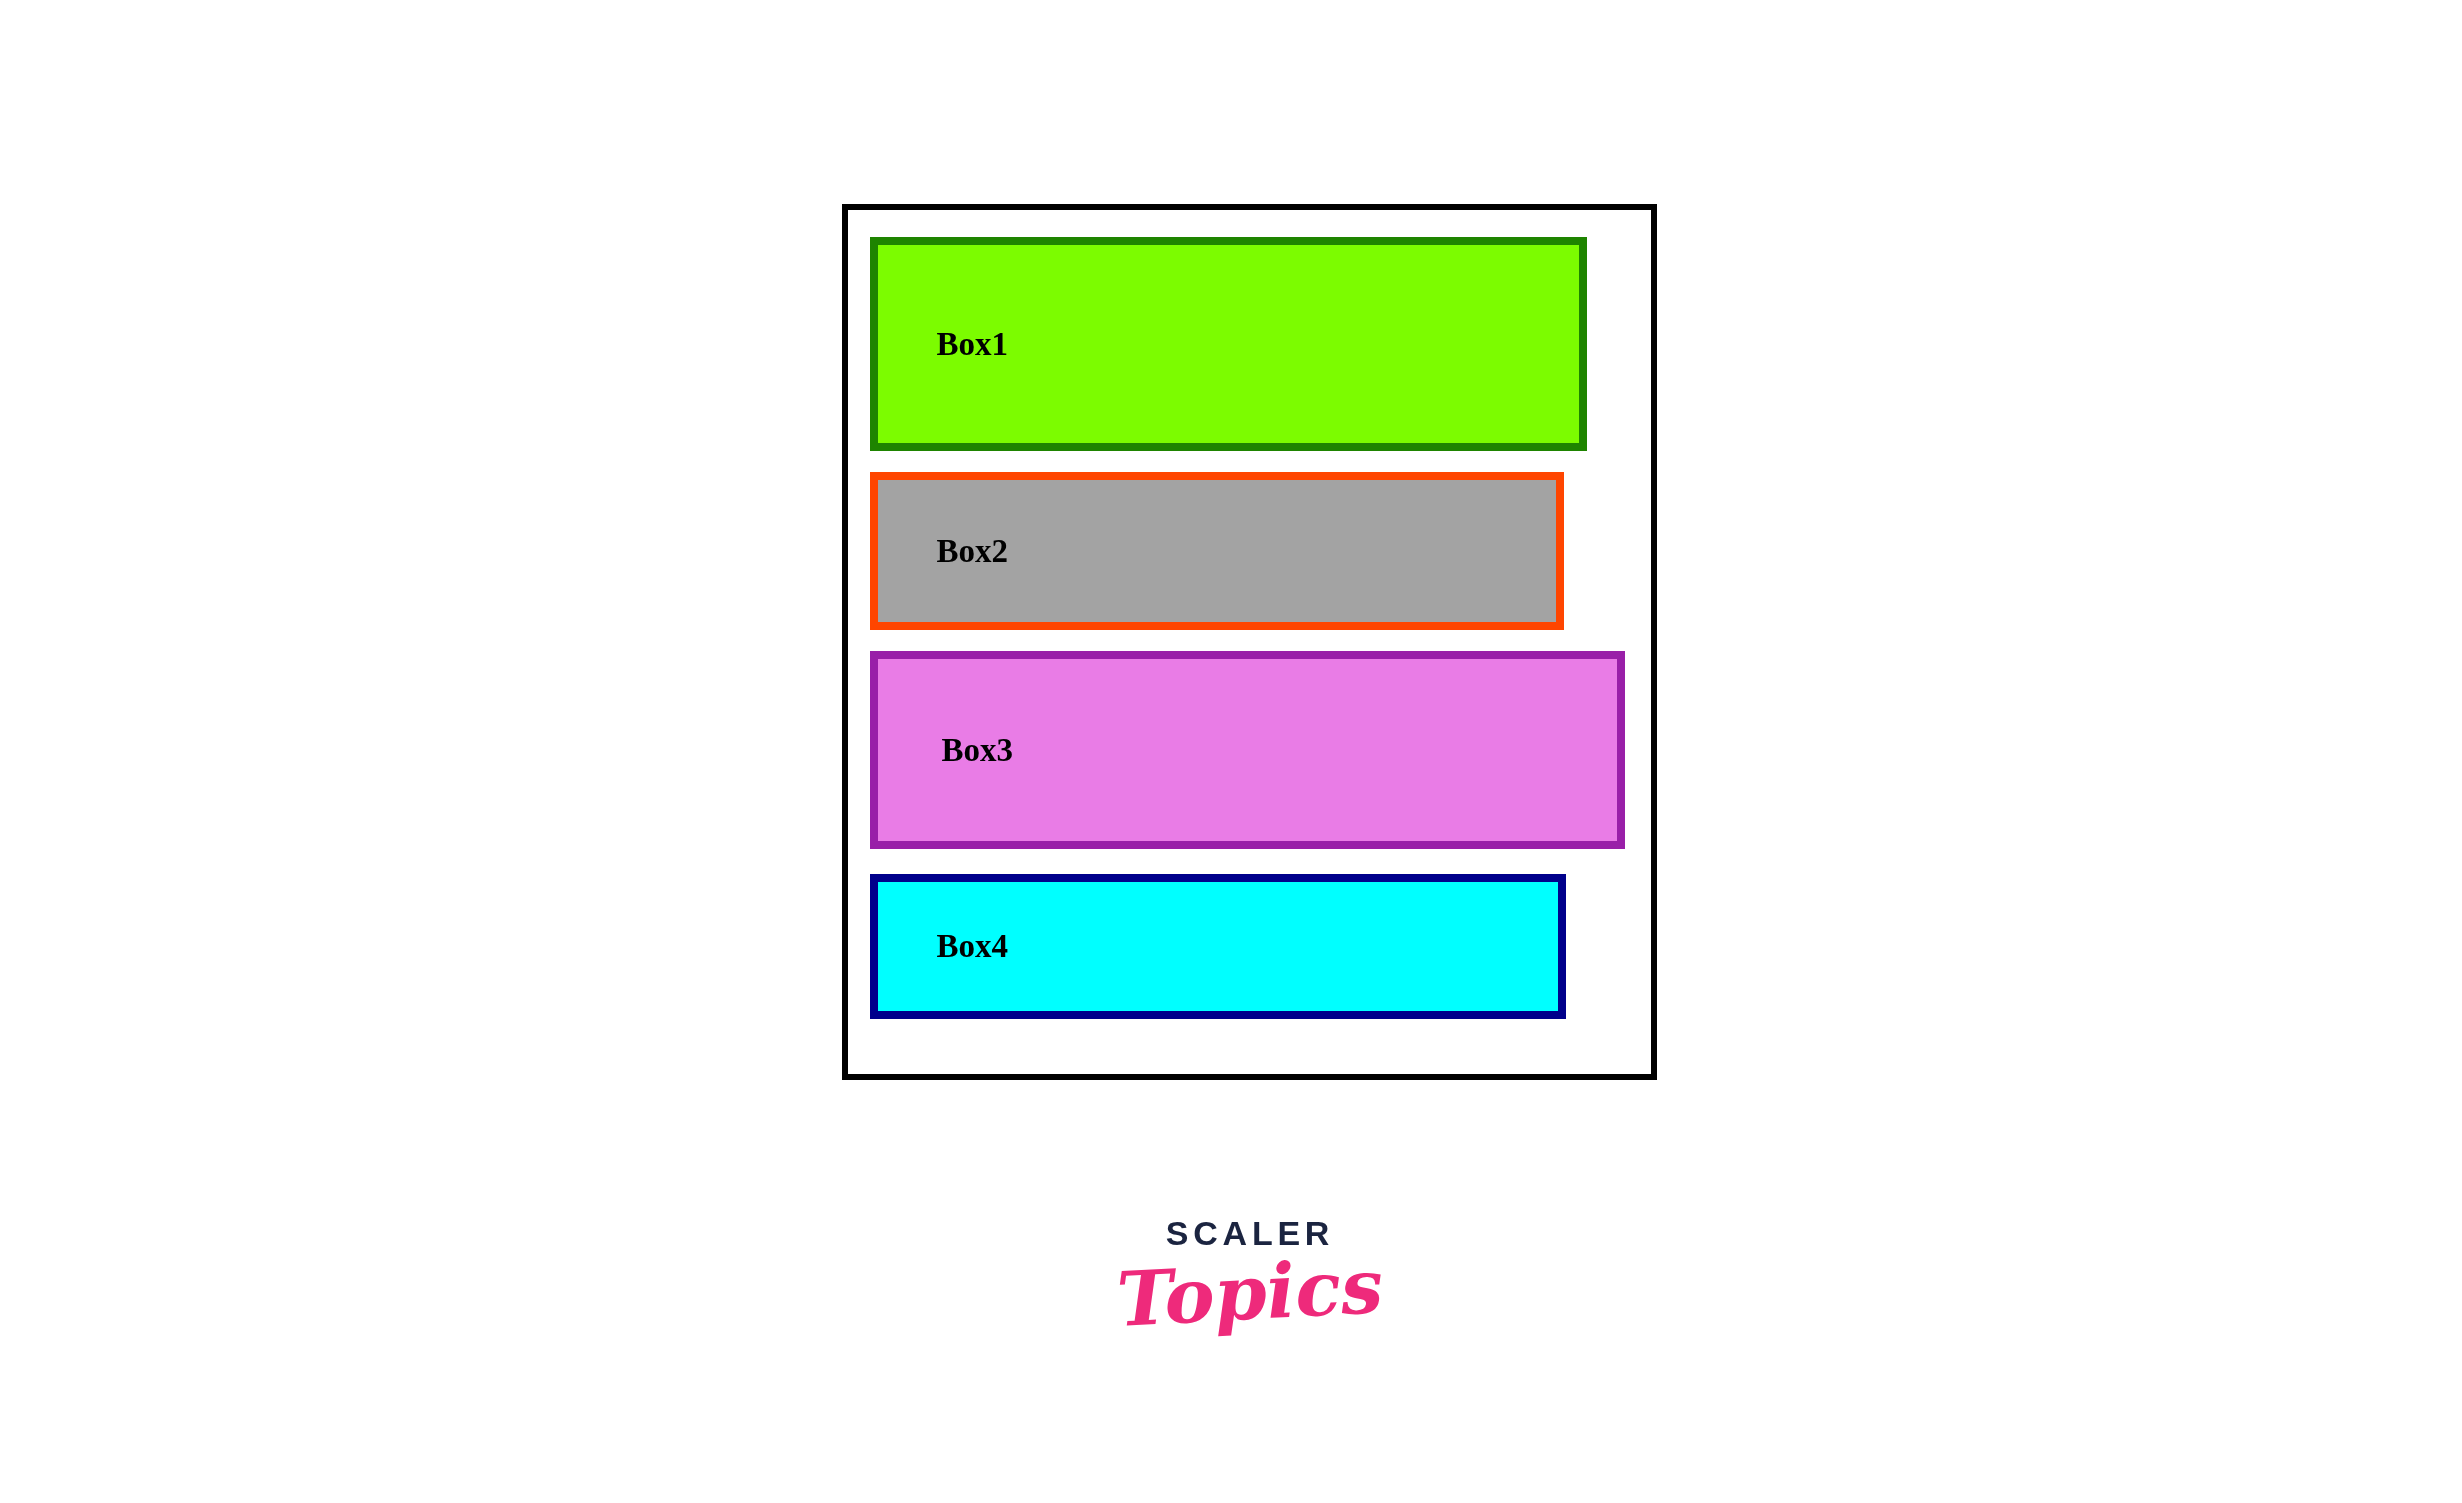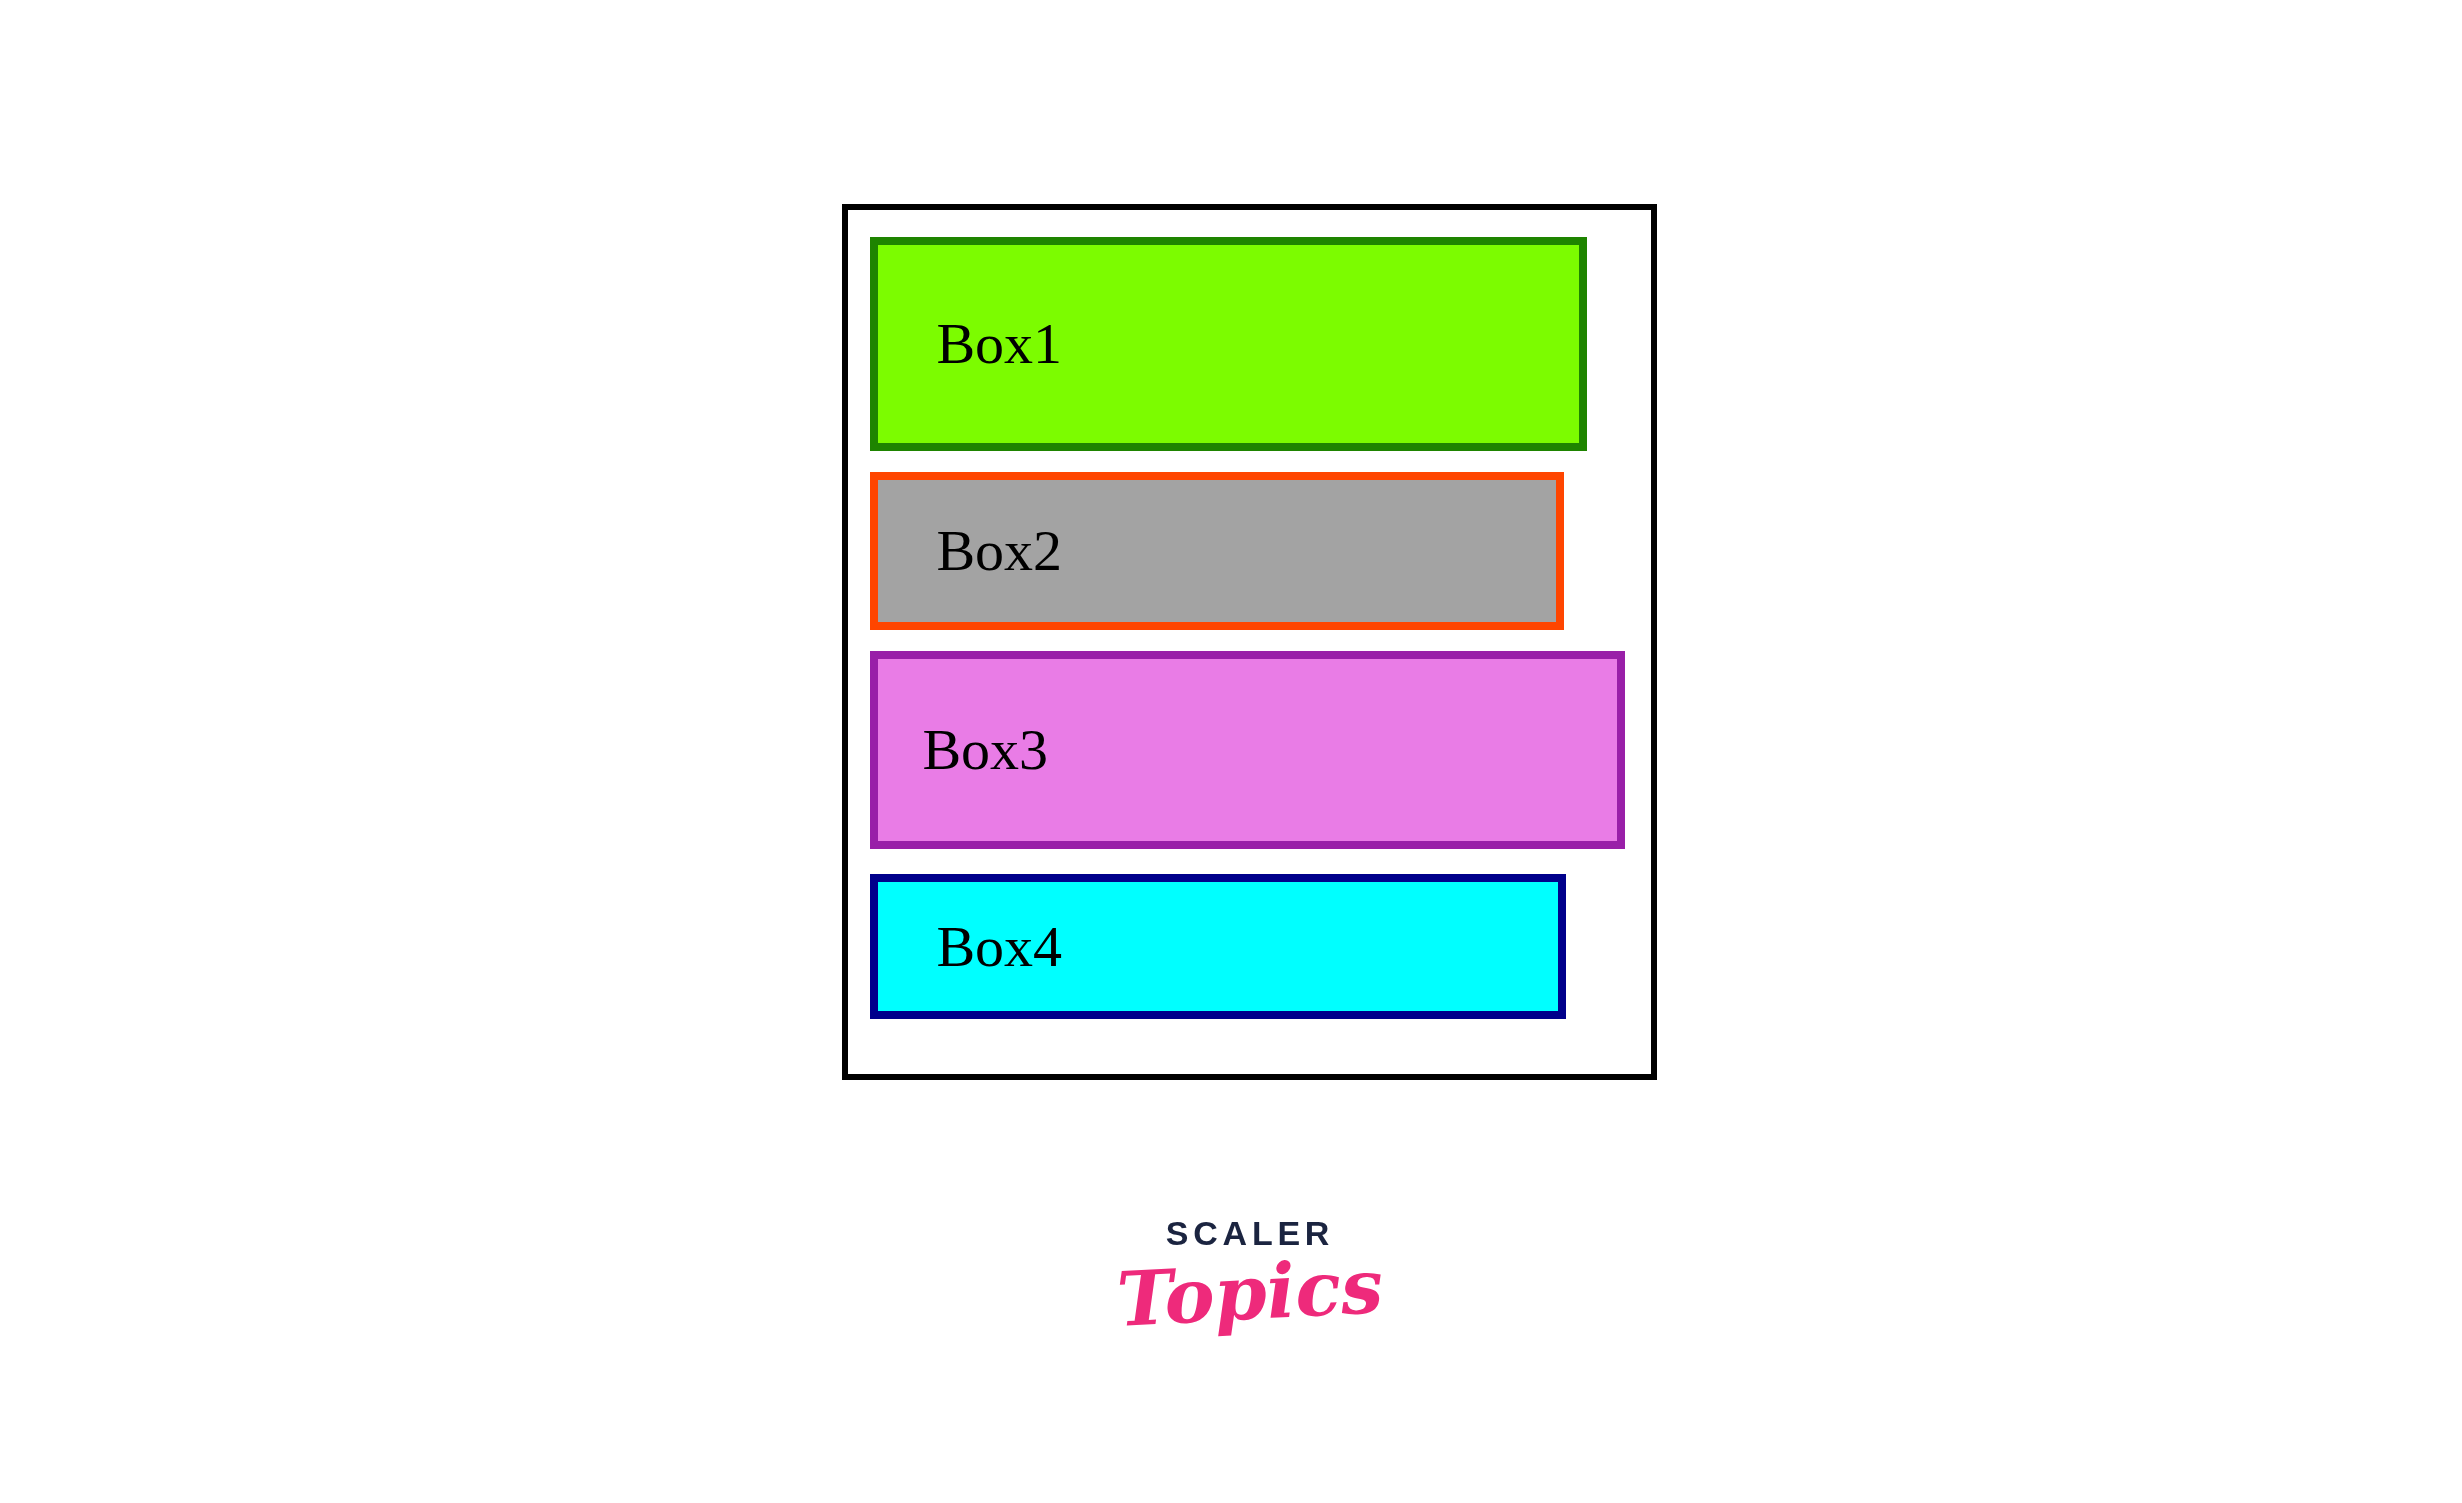--- a/index.html
+++ b/index.html
@@ -27,30 +27,30 @@
   }
   .box {
     position: absolute;
     left: 22.4px;
     box-sizing: border-box;
     border: 8px solid transparent;
     display: flex;
     align-items: center;
   }
   .box .box-label {
-    font-weight: normal;
-    font-size: 58px;
+    font-weight: bold;
+    font-size: 33px;
     color: #000000;
     padding-left: 58px;
     line-height: 1;
   }
   .box-1 { top: 27px;  width: 717px;  height: 214px; }
   .box-2 { top: 262px; width: 694px;  height: 158px; }
   .box-3 { top: 441px; width: 755px; height: 198px; }
-  .box-3 .box-label { padding-left: 44px; }
+  .box-3 .box-label { padding-left: 63px; }
   .box-4 { top: 664px; width: 696px;  height: 145px; }
 
   .logo {
     position: absolute;
     left: 1250px;
     top: 1216px;
     transform: translateX(-50%);
     text-align: center;
     width: 507px;
   }

